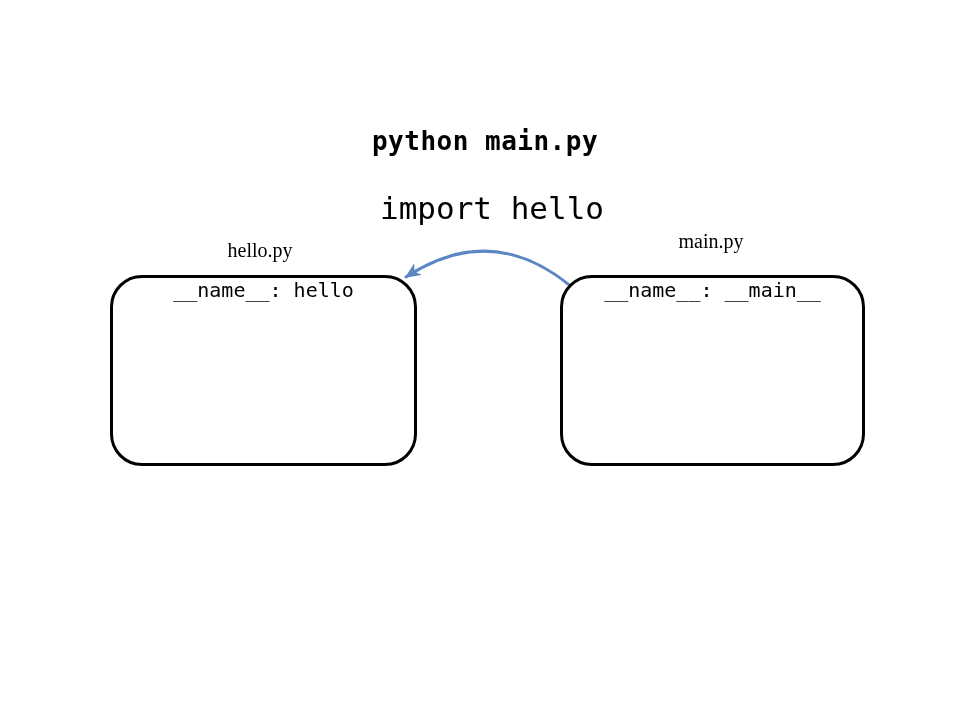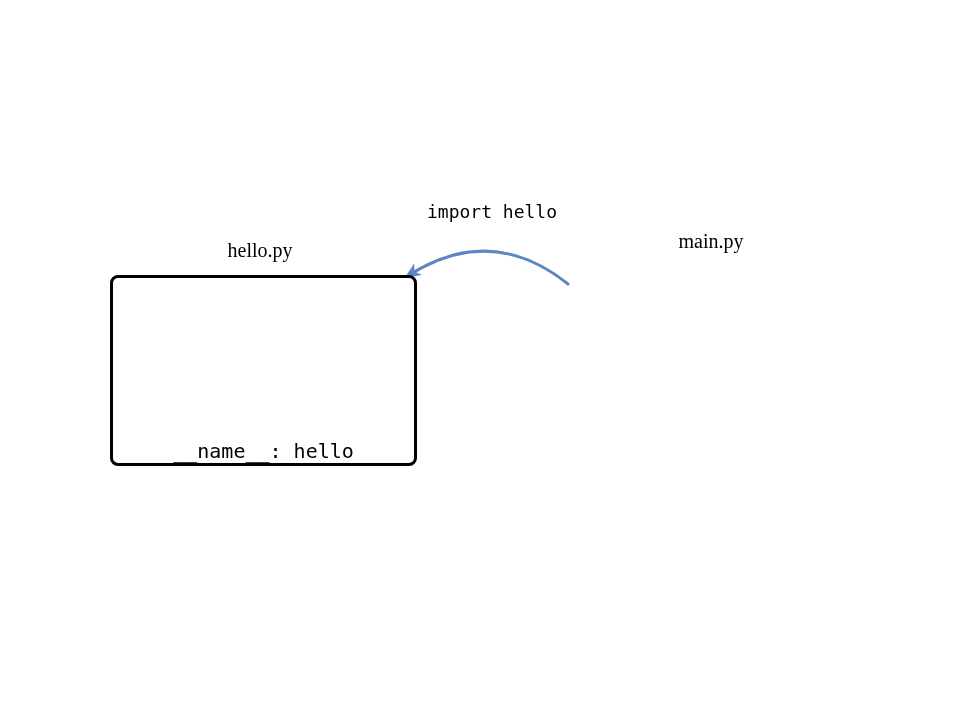--- a/index.html
+++ b/index.html
@@ -22,45 +22,45 @@
     white-space: nowrap;
   }
   .slide-title {
     top: 126px;
     left: 485px;
     font-size: 26px;
     font-weight: bold;
     letter-spacing: 0.5px;
   }
   .import-annotation {
-    top: 201px;
+    top: 190px;
     left: 492px;
-    font-size: 18px;
+    font-size: 31px;
     text-align: center;
   }
   .box-label {
     font-size: 20px;
     font-family: Liberation Serif, serif;
   }
   .box-label.hello {
     top: 239px;
     left: 260px;
   }
   .box-label.main {
     top: 230px;
     left: 711px;
   }
   .module-box {
     position: absolute;
     box-sizing: border-box;
     border: 3px solid var(--outline_black, #000000);
-    border-radius: 8px;
+    border-radius: 32px;
     background: var(--background_white, #ffffff);
     display: flex;
-    align-items: flex-end;
+    align-items: flex-start;
     justify-content: center;
   }
   .module-box.hello {
     left: 110px;
     top: 275px;
     width: 307px;
     height: 191px;
   }
   .module-box.main {
     left: 560px;
@@ -79,34 +79,38 @@
     width: 960px;
     height: 720px;
     pointer-events: none;
   }
 </style>
 </head>
 <body>
 
 <main class="slide">
 
+  <div class="centered-text slide-title">python main.py</div>
 
   <div class="centered-text import-annotation">import hello</div>
 
   <svg class="arrow-layer" viewBox="0 0 960 720">
     <defs>
       <marker id="arrowhead" markerUnits="userSpaceOnUse" markerWidth="18" markerHeight="16" refX="14.5" refY="7" orient="auto">
         <path d="M0,0 L16,7 L0,14 L4.5,7 Z" fill="#5b87c3"></path>
       </marker>
     </defs>
     <path d="M 568 284 Q 490 222 406 277" fill="none" stroke-width="3" stroke-linecap="round" marker-end="url(#arrowhead)" stroke="#5b87c3"></path>
   </svg>
 
   <div class="centered-text box-label hello">hello.py</div>
 
   <div class="module-box hello">
     <span class="box-content">__name__: hello</span>
   </div>
 
   <div class="centered-text box-label main">main.py</div>
 
+  <div class="module-box main">
+    <span class="box-content">__name__: __main__</span>
+  </div>
 
 </main>
 
 </body></html>

